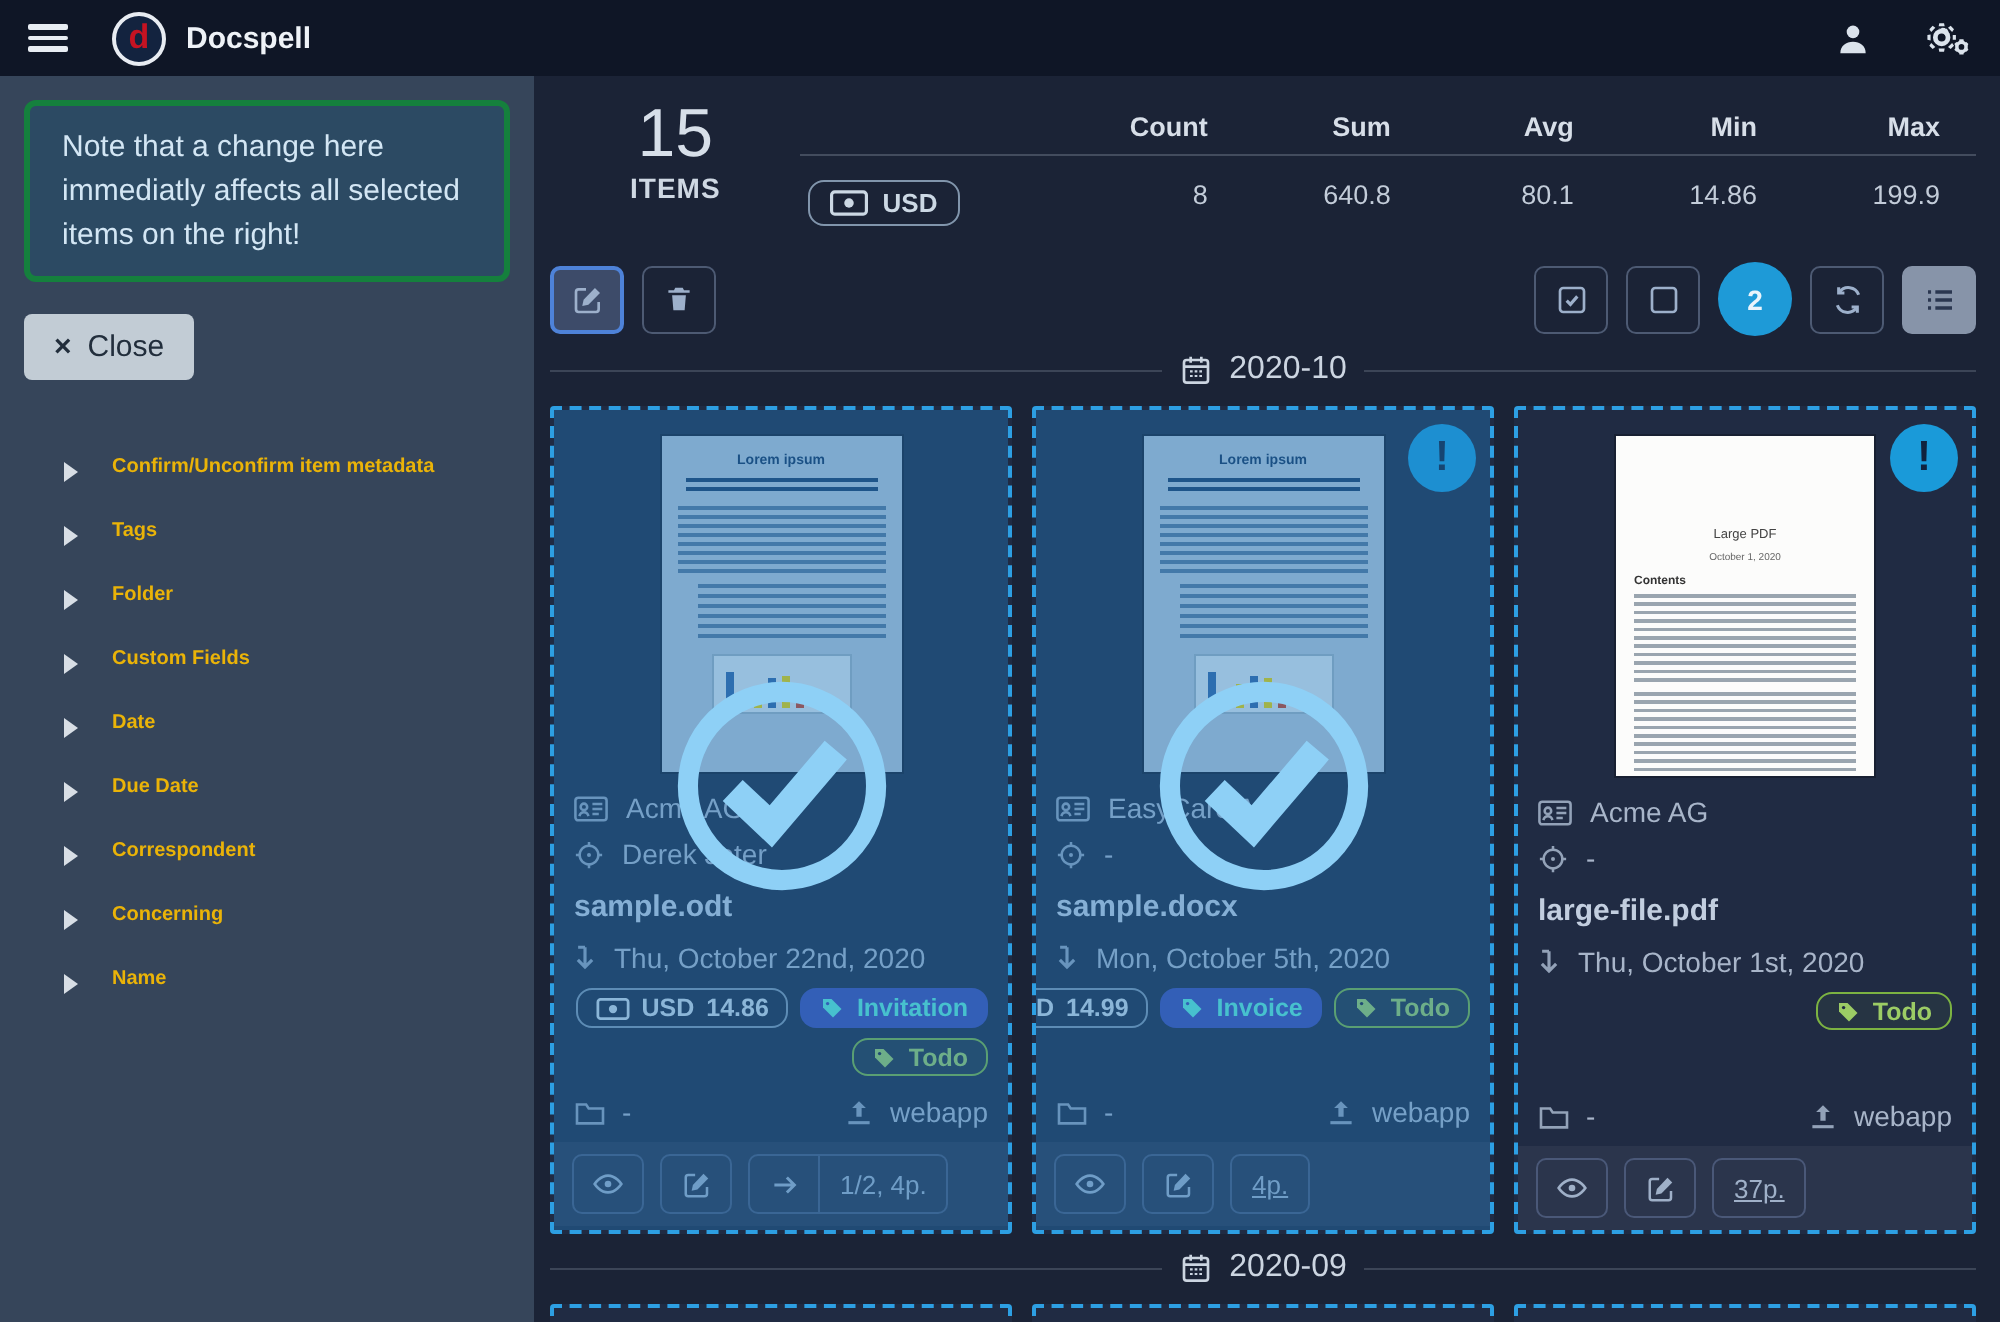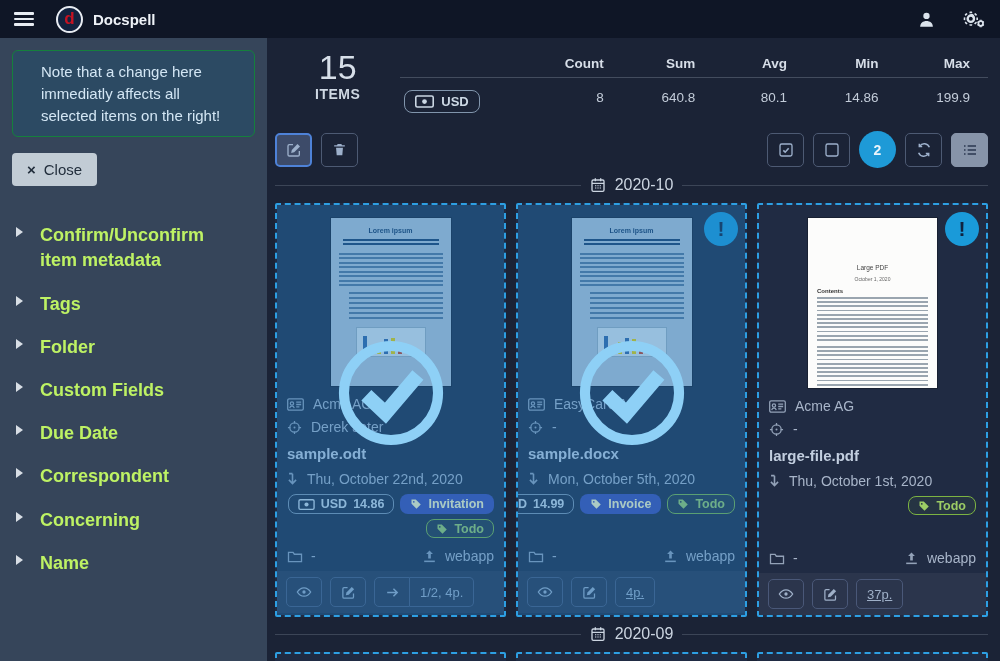--- a/index.html
+++ b/index.html
@@ -16,28 +16,28 @@
   .nav-title { color:#eef2f7; font-weight:bold; font-size:15px; }
   .nav-right { margin-left:auto; display:flex; align-items:center; gap:26px; color:#dbe3ec; }
   .nav-ic { display:flex; align-items:center; cursor:pointer; }
 
   
   .app { display:flex; height:623px; }
 
   
   .sidebar { width:267px; background:#36455a; flex:none; padding-top:8px; overflow:hidden; }
   .sb-head { display:flex; align-items:center; gap:10px; padding:4px 12px 10px 12px; color:#eef2f6; font-size:26px; }
-  .sb-note { margin:4px 12px 12px 12px; border:1px solid #15803d; border-radius:6px; background:#2c4a63;
-    color:#d3e6f4; font-size:15px; padding:10px 28px; line-height:1.45; }
+  .sb-note { margin:4px 12px 12px 12px; border:3px solid #15803d; border-radius:6px; background:#2c4a63;
+    color:#d3e6f4; font-size:15px; padding:10px 16px; line-height:1.45; }
   .sb-close { margin:4px 12px 14px 12px; display:inline-flex; align-items:center; gap:8px;
     background:#c2ccd5; color:#222e3c; border:none; border-radius:4px; padding:8px 15px; font-size:15px; cursor:pointer; }
   .sb-close b { font-size:15px; }
   .sb-items { margin-top:14px; }
-  .sb-item { display:flex; align-items:flex-start; gap:17px; padding:9px 16px; cursor:pointer;
-    color:#bef264; font-weight:bold; font-size:18px; line-height:1.4; }
+  .sb-item { display:flex; align-items:flex-start; gap:17px; padding:9px 32px; cursor:pointer;
+    color:#eab308; font-weight:bold; font-size:10px; line-height:1.4; }
   .caret { width:0; height:0; border-top:5px solid transparent; border-bottom:5px solid transparent;
     border-left:7px solid #d8dee5; margin-top:4px; flex:none; }
   .sb-item span { max-width:200px; }
 
   
   .main { flex:1; padding:4px 12px 0 8px; overflow:hidden; }
 
   .stats-row { display:flex; align-items:flex-start; padding:8px 0 2px 0; }
   .items-block { margin-left:40px; text-align:center; }
   .items-big { color:#d7dfe9; font-size:34px; line-height:1.05; }
@@ -95,21 +95,21 @@
   .meta { position:relative; padding:0 10px; z-index:1; }
   .mrow { display:flex; align-items:center; gap:9px; color:#a8b5c9; font-size:14px; margin-bottom:7px; }
   .mrow .ic { display:flex; color:#93a2b8; flex:none; }
   .fname { color:#c2cedf; font-weight:bold; font-size:15px; margin:10px 0 9px 0; }
   .badges { display:flex; flex-direction:column; align-items:flex-end; gap:5px; margin:6px 0 8px 0; min-height:46px; justify-content:flex-start; }
   .badges.single { min-height:46px; }
   .brow { display:flex; gap:6px; }
   .money-badge { display:inline-flex; align-items:center; gap:6px; border:1px solid #8195ac; border-radius:8px;
     padding:2px 9px; color:#ccd8e4; font-weight:bold; font-size:12.5px; }
   .tag { display:inline-flex; align-items:center; gap:6px; border-radius:8px; padding:2.5px 10px; font-weight:bold; font-size:12.5px; }
-  .tag.indigo { background:#3e4cae; color:#fef9c3; }
+  .tag.indigo { background:#3e4cae; color:#5eead4; }
   .tag.green { border:1px solid #7cb342; color:#9ccc65; background:rgba(124,179,66,0.07); padding:1.5px 9px; }
   .mrow.split { justify-content:space-between; margin-top:2px; }
   .mrow.split .half { display:flex; align-items:center; gap:8px; }
 
   .cfooter { position:relative; z-index:1; background:rgba(255,255,255,0.05); padding:6px 9px; display:flex; gap:8px; align-items:center; }
   .fbtn { height:30px; min-width:36px; border:1px solid #4a5878; border-radius:5px; background:transparent;
     color:#9fb0c8; display:flex; align-items:center; justify-content:center; cursor:pointer; font-size:13px; }
   .fgroup { display:flex; }
   .fgroup .fbtn:first-child { border-radius:5px 0 0 5px; }
   .fgroup .fbtn:last-child { border-radius:0 5px 5px 0; border-left:none; padding:0 10px; }
@@ -166,20 +166,24 @@
           <span class="caret"></span>
           <span>Tags</span>
         </div>
       <div class="sb-item">
           <span class="caret"></span>
           <span>Folder</span>
         </div>
       <div class="sb-item">
           <span class="caret"></span>
           <span>Custom Fields</span>
+        </div>
+      <div class="sb-item">
+          <span class="caret"></span>
+          <span>Date</span>
         </div>
       <div class="sb-item">
           <span class="caret"></span>
           <span>Due Date</span>
         </div>
       <div class="sb-item">
           <span class="caret"></span>
           <span>Correspondent</span>
         </div>
       <div class="sb-item">

